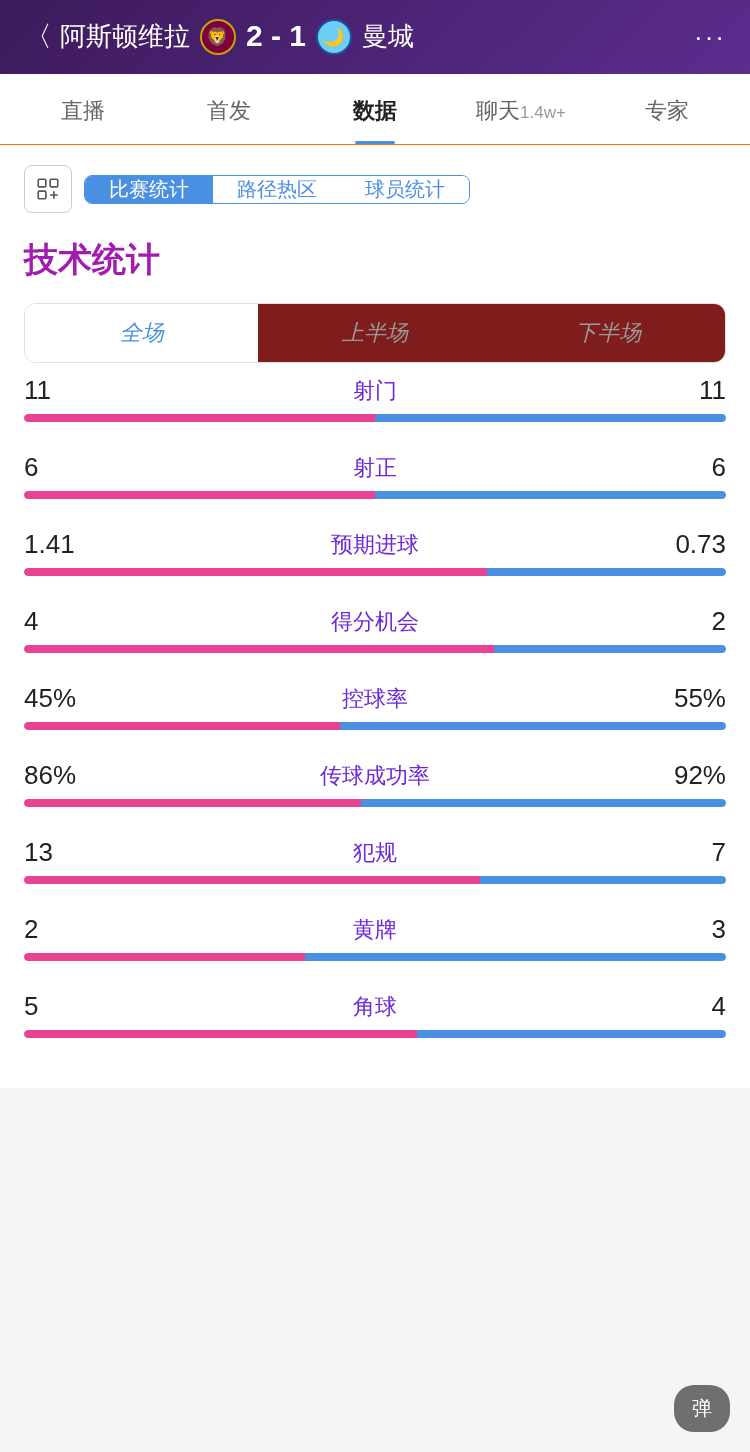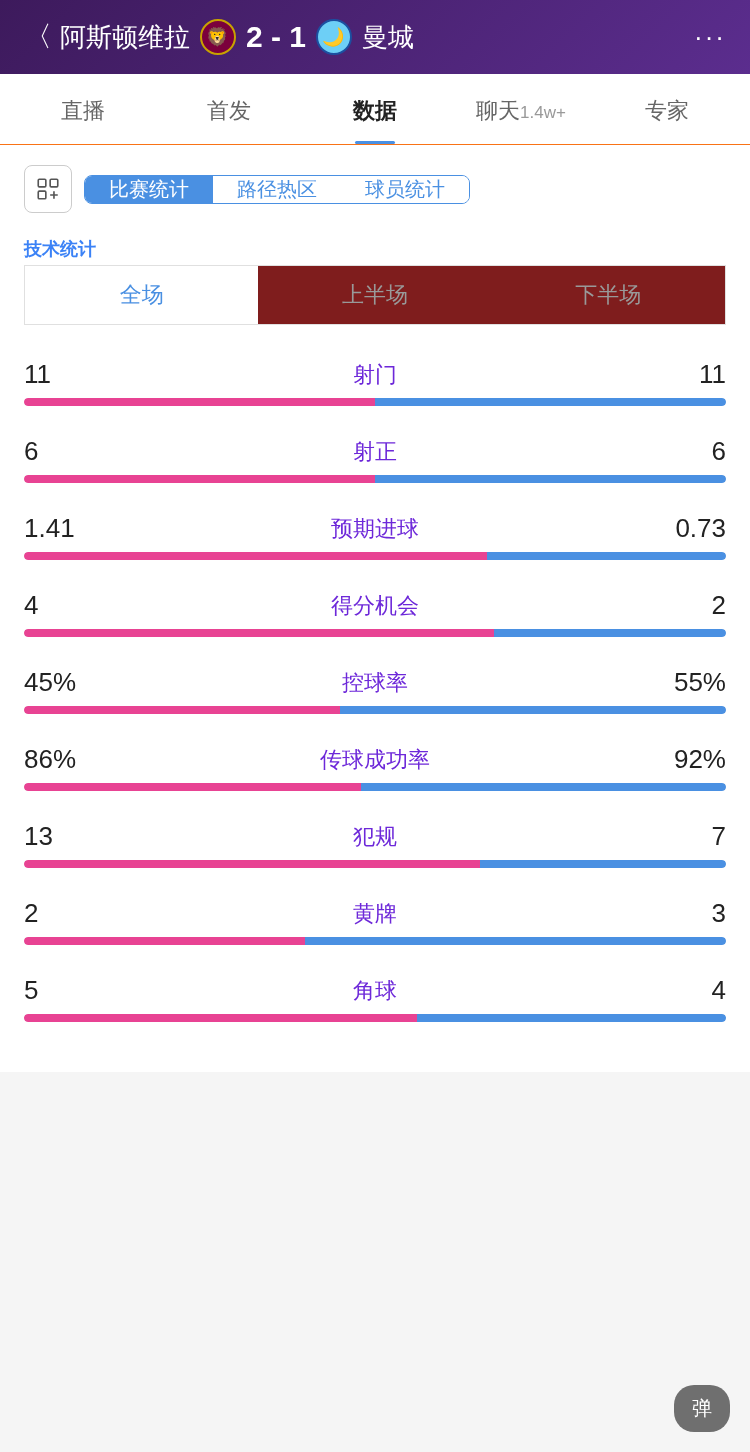--- a/index.html
+++ b/index.html
@@ -26,21 +26,20 @@
       align-items: center;
       gap: 8px;
     }
     .back-arrow {
       font-size: 28px;
       color: white;
       cursor: pointer;
     }
     .header-match {
       display: flex;
-      align-items: center;
       gap: 10px;
       font-size: 26px;
       font-weight: 500;
     }
     .team-logo {
       width: 36px;
       height: 36px;
       border-radius: 50%;
       display: inline-flex;
       align-items: center;
@@ -143,33 +142,34 @@
       color: #4a90e2;
       background: white;
     }
     .sub-tab.active {
       background: #4a90e2;
       color: white;
     }
 
     
     .section-title {
-      font-size: 18px;
+      font-size: 34px;
       font-weight: bold;
-      color: #3b82f6;
-      margin-bottom: 4px;
+      color: #a21caf;
+      margin-bottom: 20px;
     }
 
     
     .period-selector {
       display: flex;
       border: 1px solid #e0e0e0;
-      border-radius: 0;
+      border-radius: 12px;
       overflow: hidden;
-      margin-bottom: 34px;
+      margin-bottom: 12px;
+      font-style: italic;
     }
     .period-btn {
       flex: 1;
       text-align: center;
       padding: 14px 0;
       font-size: 22px;
       color: #999;
       cursor: pointer;
       background: #7f1d1d;
     }

